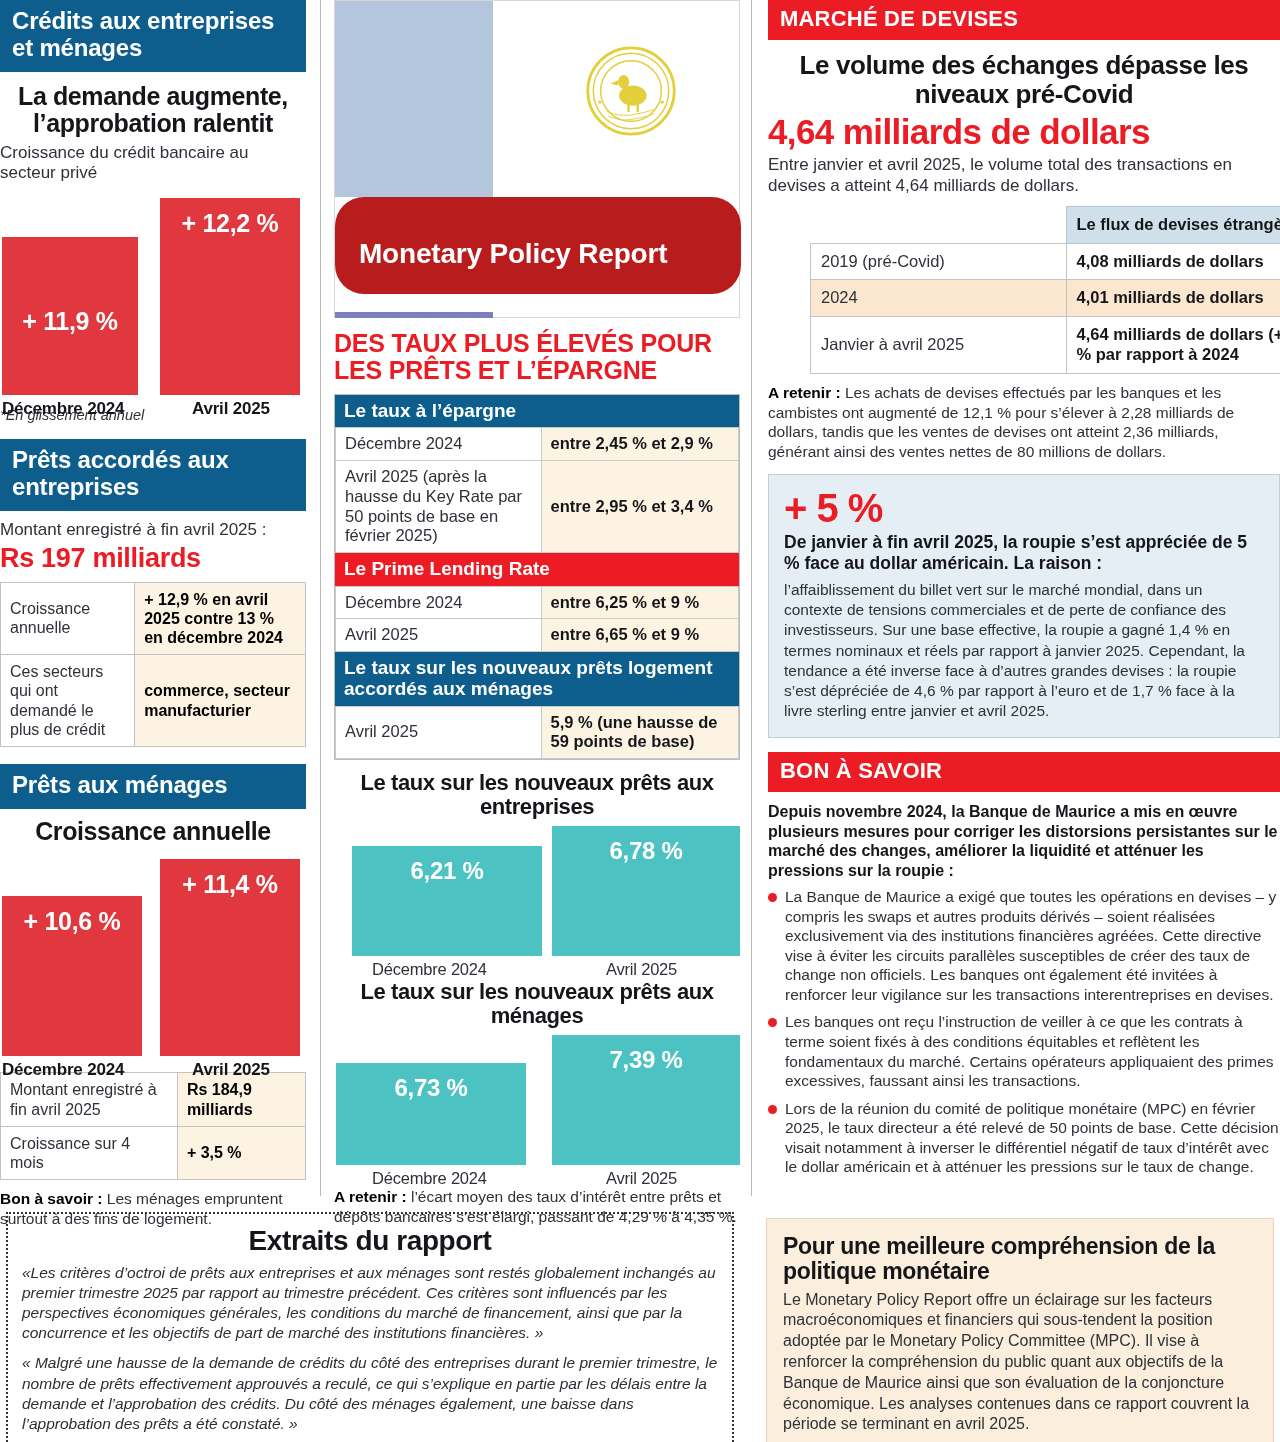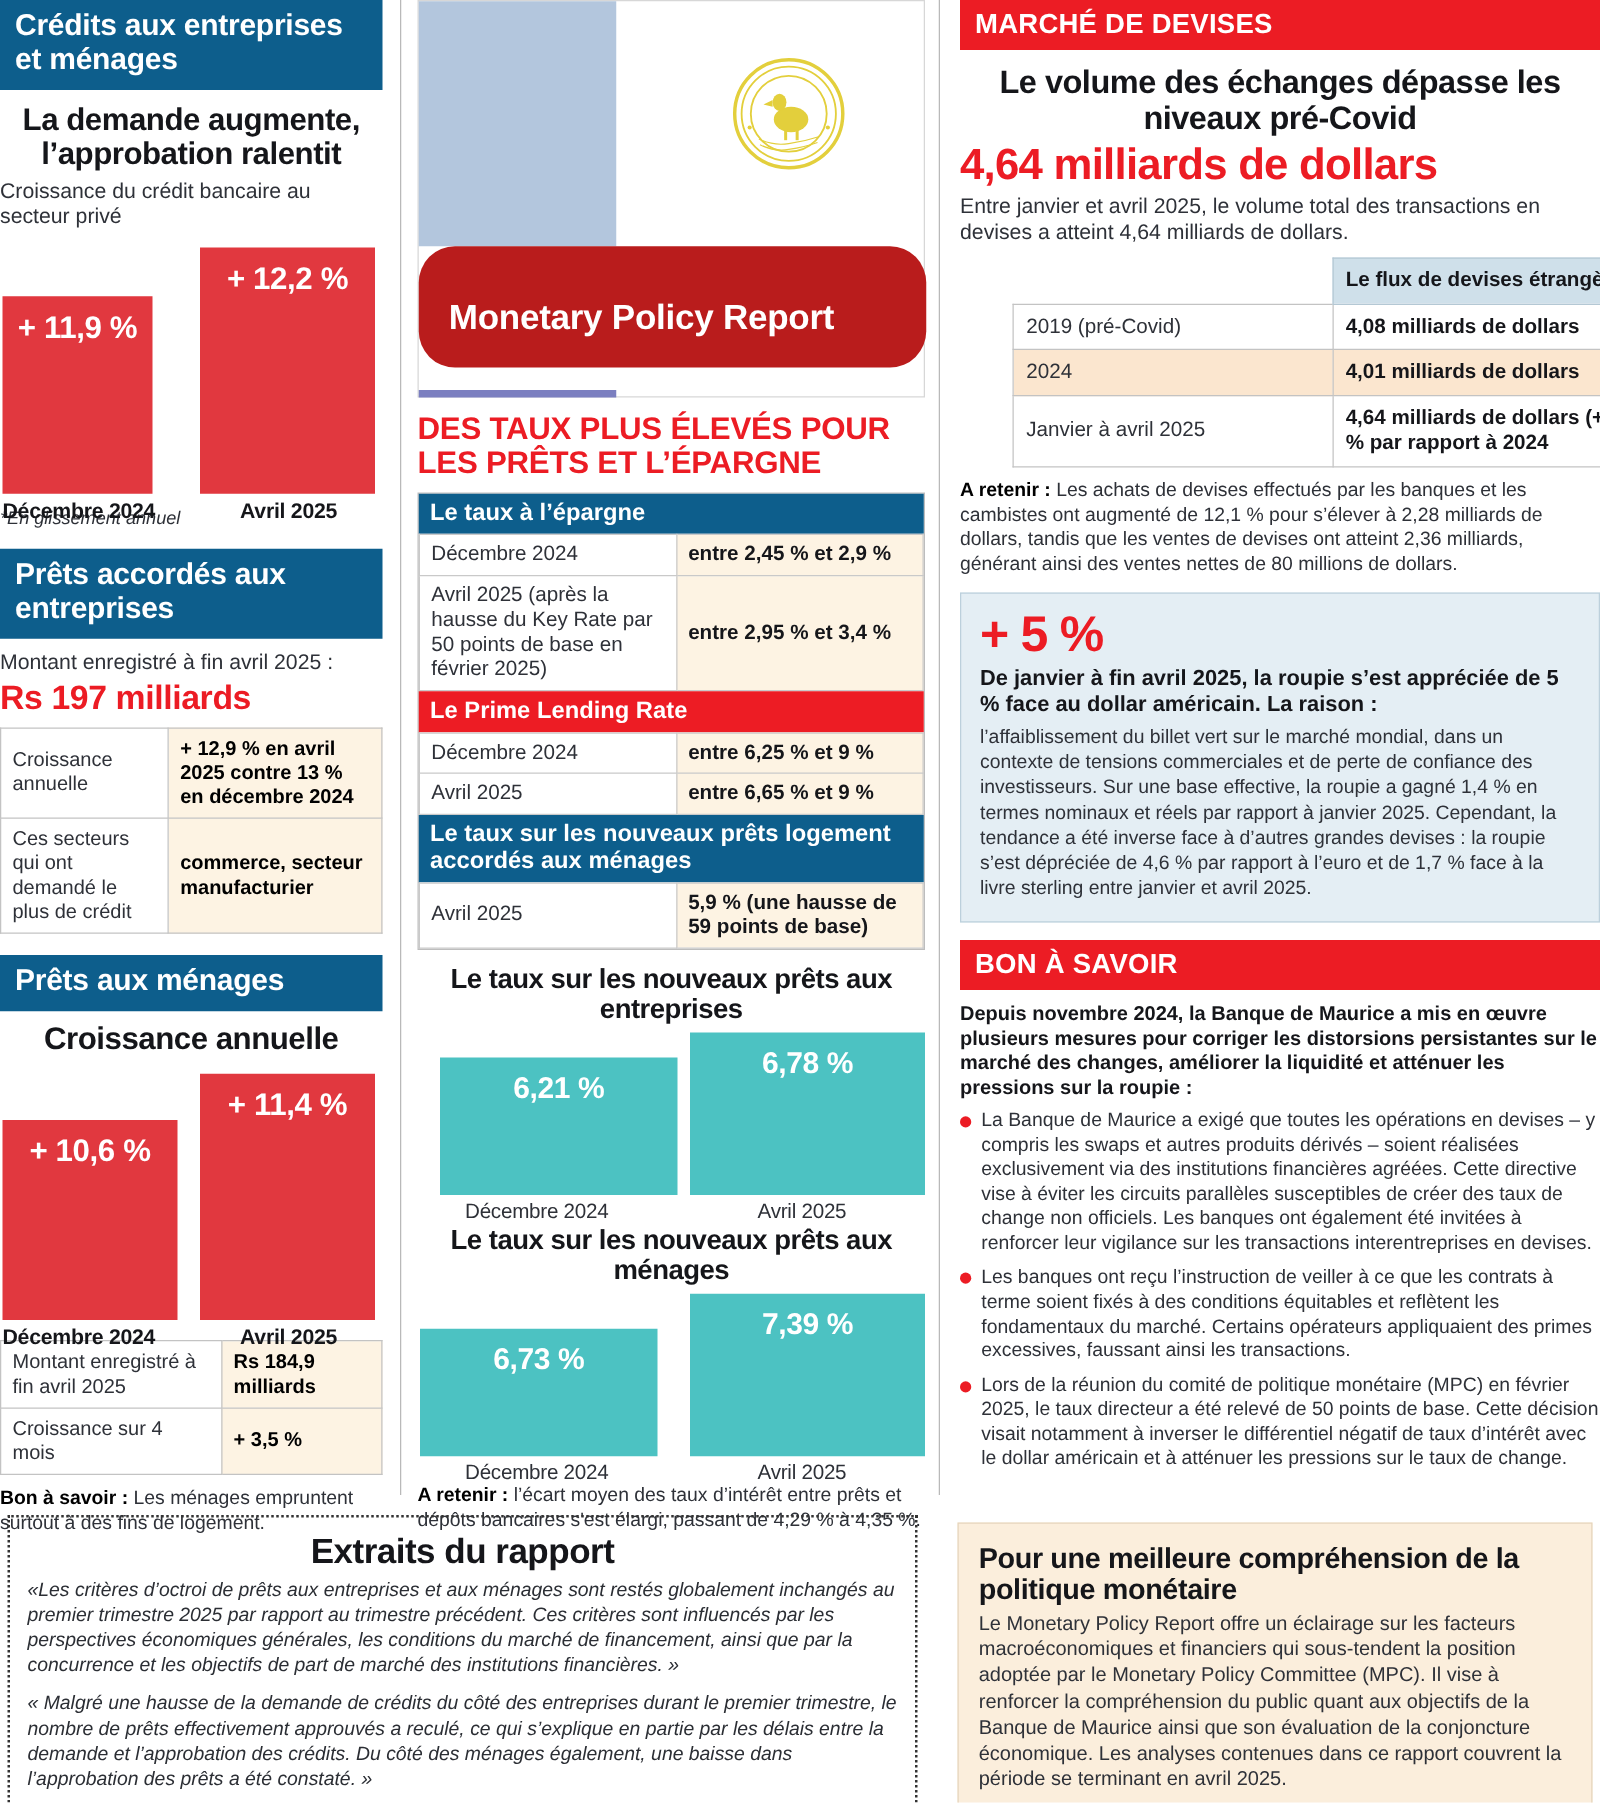--- a/index.html
+++ b/index.html
@@ -140,21 +140,21 @@
   <div class="vline v2"></div>
 
   <div class="col-left">
 
     <div class="band-blue">Crédits aux entreprises et ménages</div>
 
     <div class="h-black" style="margin-top:11px;">La demande augmente, l’approbation ralentit</div>
     <div class="sub-gray" style="margin-top:5px;">Croissance du crédit bancaire au secteur privé</div>
 
     <div class="chart" style="height:215px; margin-top:6px;">
-      <div class="bar" style="left:2px; top:47px; width:120px; height:158px;">
+      <div class="bar" style="left:2px; top:47px; width:136px; height:158px;align-items:center;">
         <span class="val">+ 11,9 %</span>
       </div>
       <div class="bar" style="left:160px; top:8px; width:140px; height:197px;">
         <span class="val">+ 12,2 %</span>
       </div>
       <div class="axis-lab" style="left:2px; top:209px;">Décembre 2024</div>
       <div class="axis-lab" style="left:192px; top:209px;">Avril 2025</div>
     </div>
 
     <div style="font-style:italic; font-size:14.5px; color:#2e3138; margin-top:2px;">*En glissement annuel</div>

